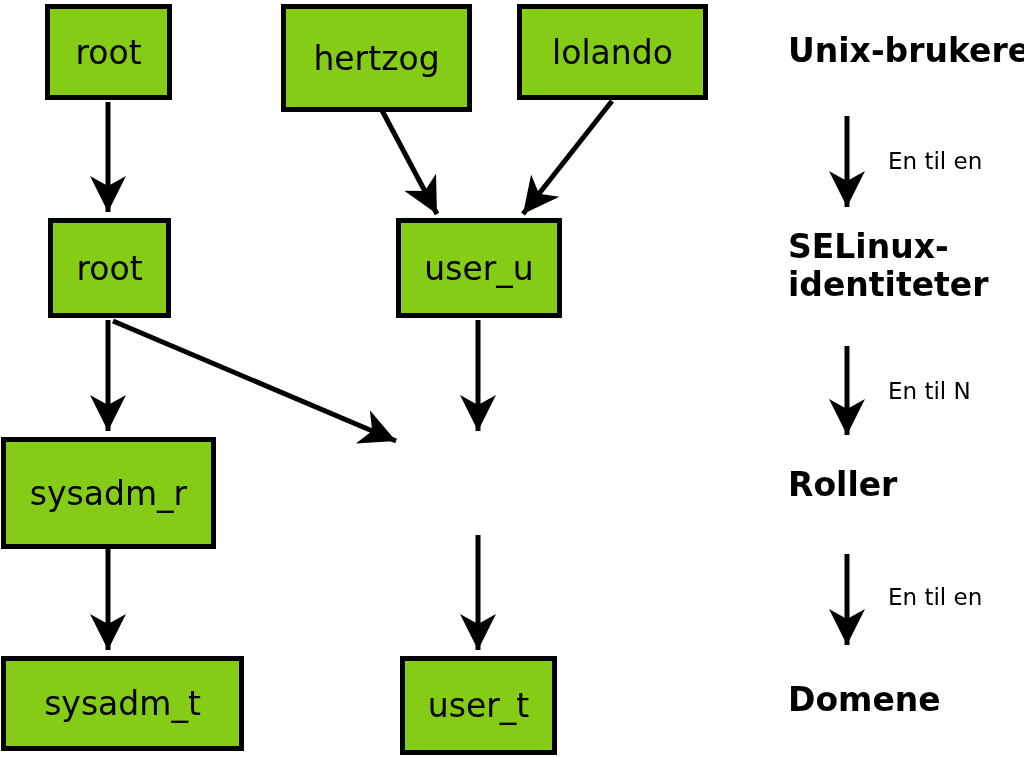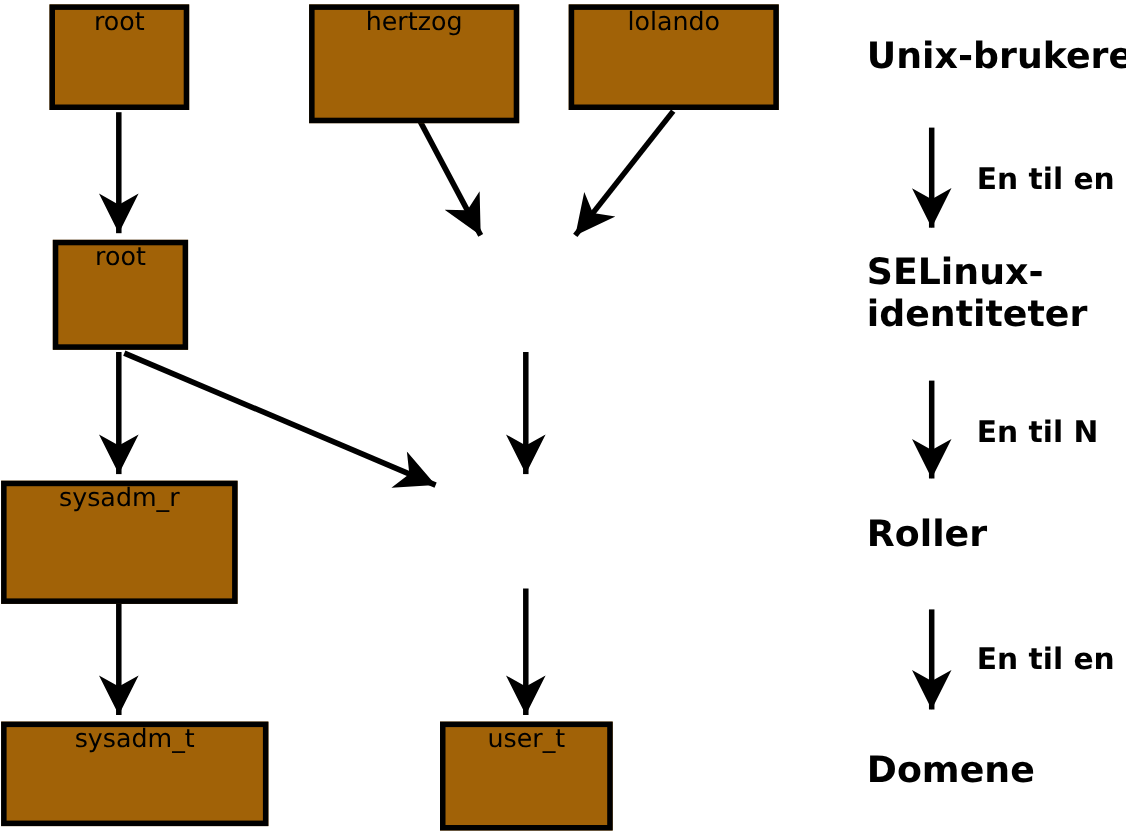--- a/index.html
+++ b/index.html
@@ -10,47 +10,47 @@
     height: 757px;
     background: #ffffff;
     overflow: hidden;
     font-family: "DejaVu Sans", "Liberation Sans", sans-serif;
     color: #000000;
   }
   .node {
     position: absolute;
     box-sizing: border-box;
     border: 5px solid #000000;
-    background: #a16207;
+    background: #84cc16;
     display: flex;
-    align-items: flex-start;
+    align-items: center;
     justify-content: center;
-    font-size: 23px;
+    font-size: 33px;
     line-height: 1;
     color: #000000;
     z-index: 2;
   }
   #edges {
     position: absolute;
     left: 0; top: 0;
     width: 1024px; height: 757px;
     z-index: 1;
   }
   .legend-heading {
     position: absolute;
     font-weight: 700;
     font-size: 33px;
     line-height: 38px;
     white-space: nowrap;
     z-index: 2;
   }
   .legend-note {
     position: absolute;
-    font-weight: 700;
-    font-size: 27px;
+    font-weight: 400;
+    font-size: 23px;
     line-height: 1;
     white-space: nowrap;
     z-index: 2;
   }
 </style>
 </head>
 <body>
 
 <div id="stage">
 
@@ -81,20 +81,23 @@
   <div class="node" style="left:281px; top:4px; width:191px; height:108px;">
     <span>hertzog</span>
   </div>
   <div class="node" style="left:517px; top:4px; width:191px; height:96px;">
     <span>lolando</span>
   </div>
 
   <div class="node" style="left:48px; top:218px; width:123px; height:100px;">
     <span>root</span>
   </div>
+  <div class="node" style="left:396px; top:218px; width:166px; height:100px;">
+    <span>user_u</span>
+  </div>
 
   <div class="node" style="left:1px; top:437px; width:215px; height:112px;">
     <span>sysadm_r</span>
   </div>
 
   <div class="node" style="left:1px; top:656px; width:243px; height:95px;">
     <span>sysadm_t</span>
   </div>
   <div class="node" style="left:400px; top:656px; width:157px; height:99px;">
     <span>user_t</span>

